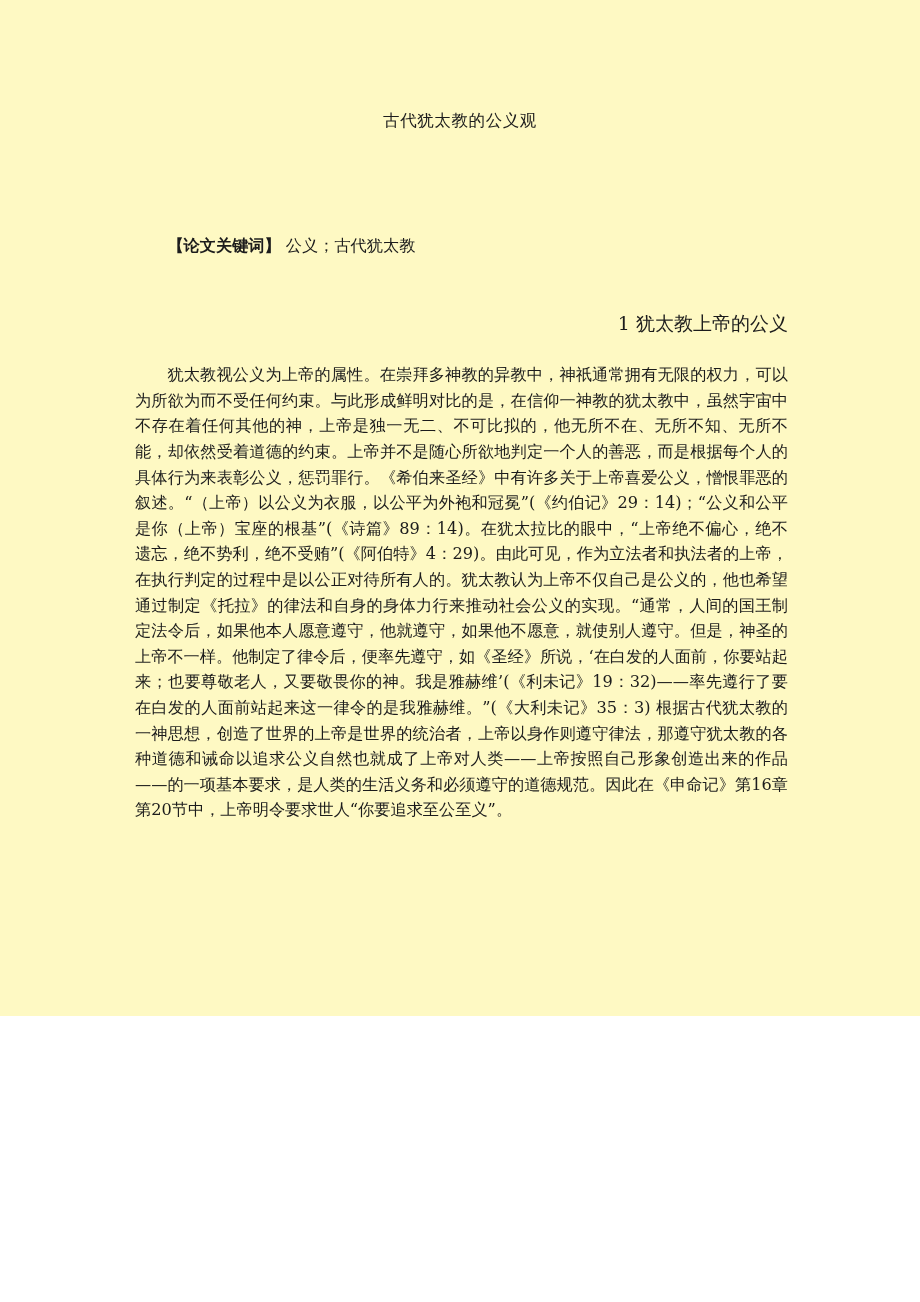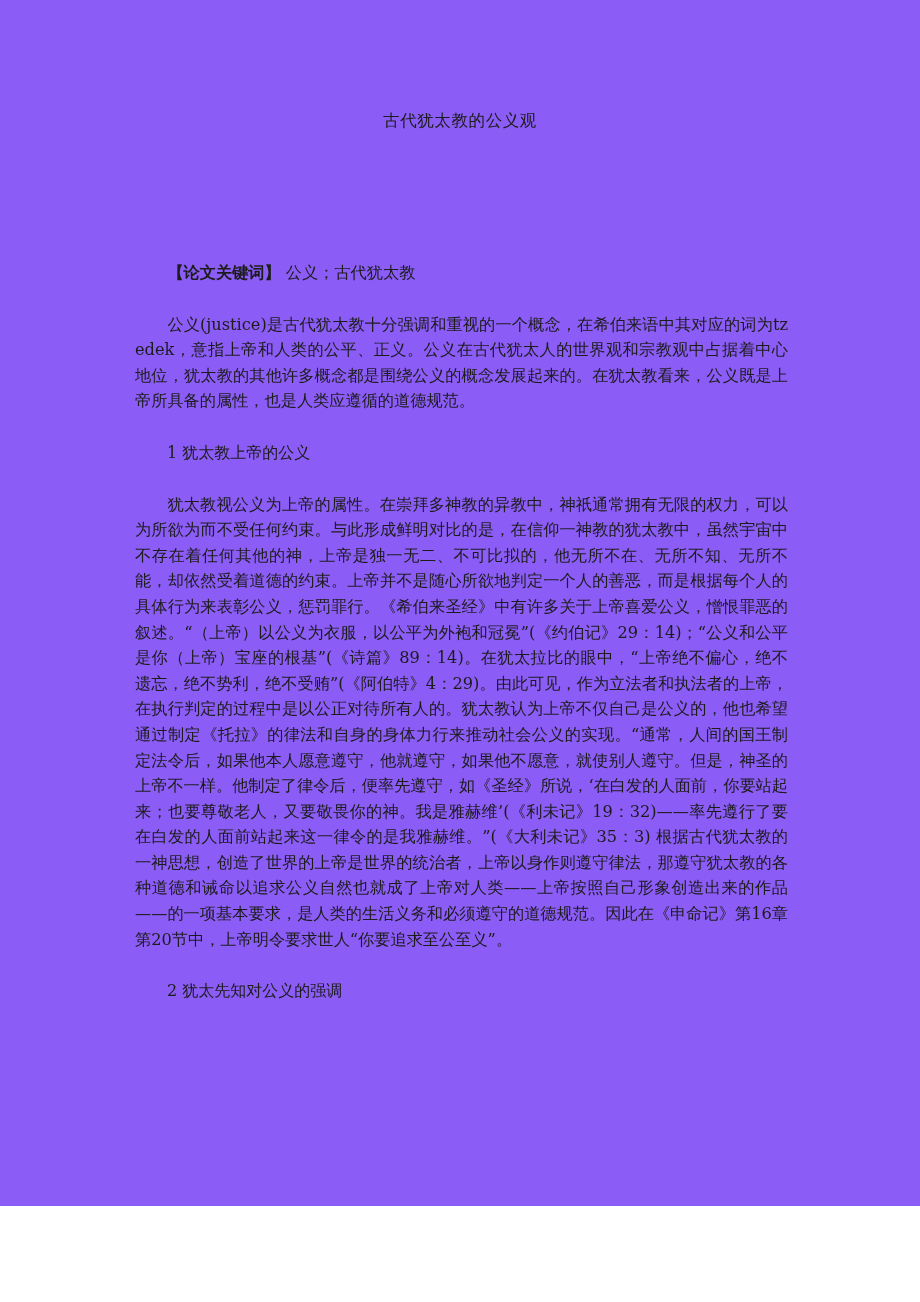--- a/index.html
+++ b/index.html
@@ -10,93 +10,91 @@
     width: 920px;
     height: 1302px;
     background: #ffffff;
     font-family: "DejaVu Serif", "Liberation Serif", serif;
     color: #1a1a1a;
     overflow: hidden;
   }
   .page {
     position: relative;
     width: 920px;
-    height: 1206px;
-    background: #8b5cf6;
+    height: 1016px;
+    background: #fef9c3;
     box-sizing: border-box;
   }
   .doc-title {
     position: absolute;
     top: 108px;
     left: 0;
     width: 920px;
     text-align: center;
     font-size: 16.5px;
     line-height: 26px;
     letter-spacing: 0.6px;
     color: #1c1c1c;
     font-family: "DejaVu Serif", "Liberation Serif", serif;
   }
   .body-col {
     position: absolute;
     top: 233px;
     left: 135px;
     width: 653px;
-    margin-top: 27px;
   }
   .para {
     font-size: 16.2px;
     line-height: 25.6px;
     text-align: justify;
     text-justify: inter-ideograph;
     color: #1c1c1c;
     margin: 0;
     word-break: break-all;
   }
   .para.meta {
     text-indent: 2em;
   }
   .para.flow {
     text-indent: 2em;
   }
   .heading {
-    font-size: 16px;
+    font-size: 19px;
     line-height: 25.6px;
     text-indent: 2em;
     color: #1c1c1c;
     margin: 0;
+    text-align: right;
   }
   .gap-md { height: 26px; }
   .bracket-label { font-weight: 600; }
 </style>
 </head>
 <body>
 
 <div class="page">
 
   <div class="doc-title">古代犹太教的公义观</div>
 
   <div class="body-col">
 
     <p class="para meta"><span class="bracket-label">【论文关键词】</span><span>&nbsp;</span><span>公义；古代犹太教</span></p>
 
 
     <div class="gap-md"></div>
 
-    <p class="para flow">公义(justice)是古代犹太教十分强调和重视的一个概念，在希伯来语中其对应的词为tzedek，意指上帝和人类的公平、正义。公义在古代犹太人的世界观和宗教观中占据着中心地位，犹太教的其他许多概念都是围绕公义的概念发展起来的。在犹太教看来，公义既是上帝所具备的属性，也是人类应遵循的道德规范。</p>
 
     <div class="gap-md"></div>
 
     <p class="heading">1 犹太教上帝的公义</p>
 
     <div class="gap-md"></div>
 
     <p class="para flow">犹太教视公义为上帝的属性。在崇拜多神教的异教中，神祇通常拥有无限的权力，可以为所欲为而不受任何约束。与此形成鲜明对比的是，在信仰一神教的犹太教中，虽然宇宙中不存在着任何其他的神，上帝是独一无二、不可比拟的，他无所不在、无所不知、无所不能，却依然受着道德的约束。上帝并不是随心所欲地判定一个人的善恶，而是根据每个人的具体行为来表彰公义，惩罚罪行。《希伯来圣经》中有许多关于上帝喜爱公义，憎恨罪恶的叙述。“（上帝）以公义为衣服，以公平为外袍和冠冕”(《约伯记》29：14)；“公义和公平是你（上帝）宝座的根基”(《诗篇》89：14)。在犹太拉比的眼中，“上帝绝不偏心，绝不遗忘，绝不势利，绝不受贿”(《阿伯特》4：29)。由此可见，作为立法者和执法者的上帝，在执行判定的过程中是以公正对待所有人的。犹太教认为上帝不仅自己是公义的，他也希望通过制定《托拉》的律法和自身的身体力行来推动社会公义的实现。“通常，人间的国王制定法令后，如果他本人愿意遵守，他就遵守，如果他不愿意，就使别人遵守。但是，神圣的上帝不一样。他制定了律令后，便率先遵守，如《圣经》所说，‘在白发的人面前，你要站起来；也要尊敬老人，又要敬畏你的神。我是雅赫维’(《利未记》19：32)——率先遵行了要在白发的人面前站起来这一律令的是我雅赫维。”(《大利未记》35：3) 根据古代犹太教的一神思想，创造了世界的上帝是世界的统治者，上帝以身作则遵守律法，那遵守犹太教的各种道德和诫命以追求公义自然也就成了上帝对人类——上帝按照自己形象创造出来的作品——的一项基本要求，是人类的生活义务和必须遵守的道德规范。因此在《申命记》第16章第20节中，上帝明令要求世人“你要追求至公至义”。</p>
 
     <div class="gap-md"></div>
 
-    <p class="heading">2 犹太先知对公义的强调</p>
 
     <div class="gap-md"></div>
 
 
   </div>
 </div>
 
 </body></html>

